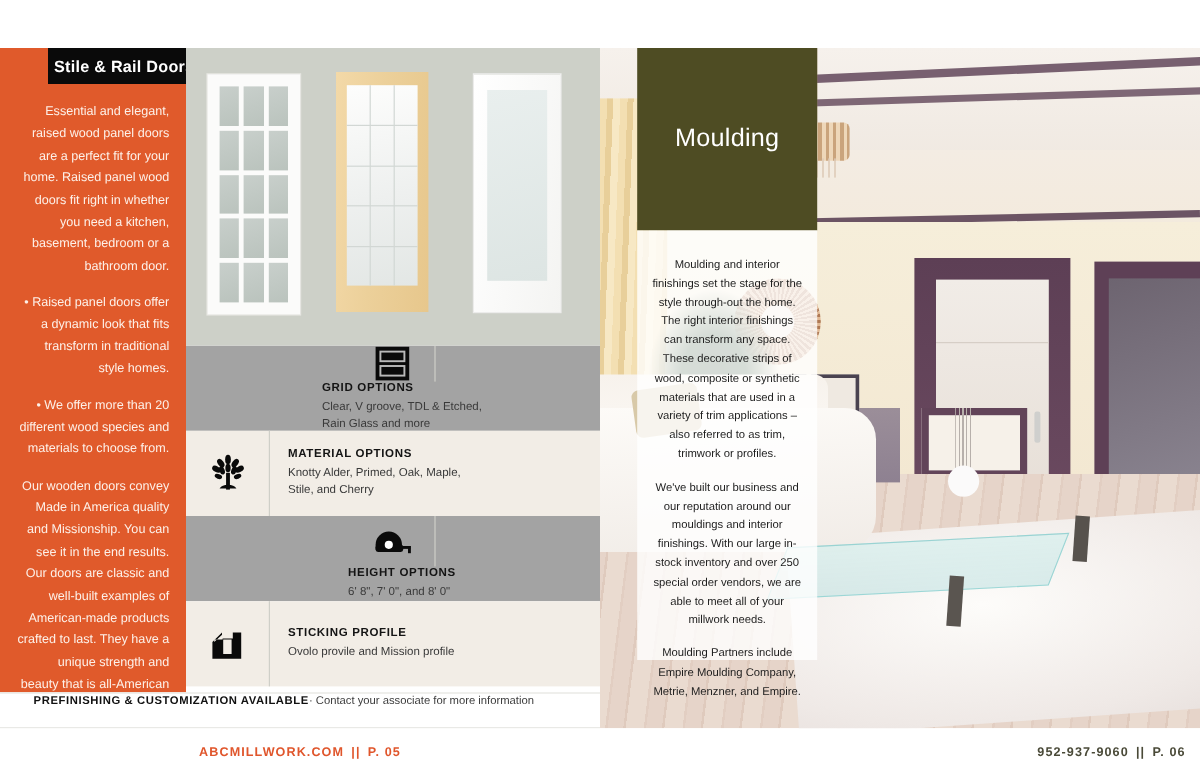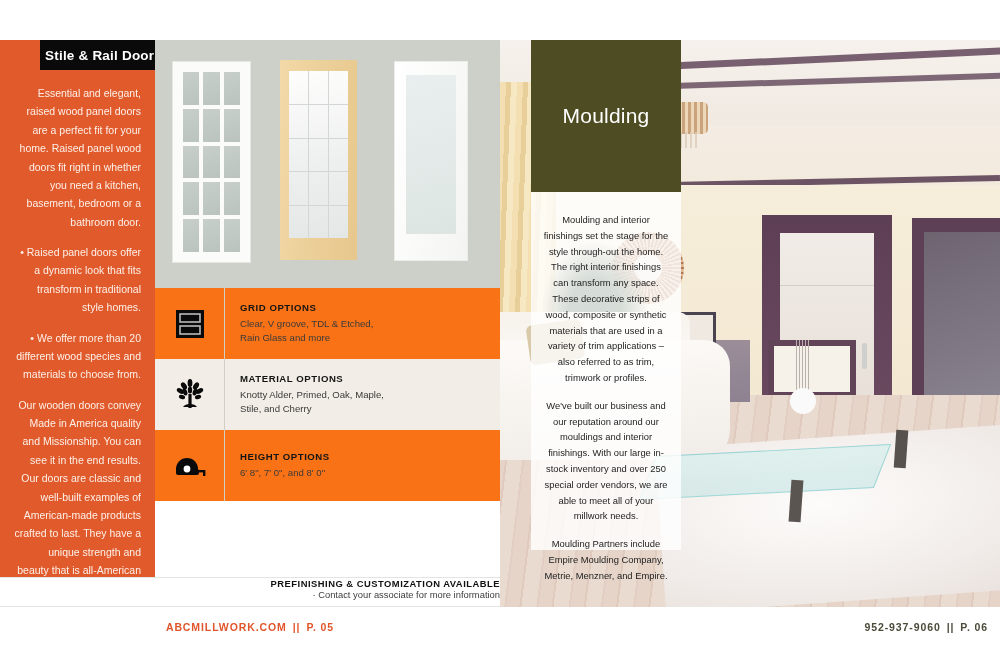--- a/index.html
+++ b/index.html
@@ -76,40 +76,39 @@
            background: linear-gradient(100deg,#ffffff,#f4f4f2); padding: 13px 11px 26px 11px;
            box-shadow: 0 0 0 1px #ececeb; }
   .door3 .pane { width:100%; height:100%; background: linear-gradient(165deg,#e9efee,#dde5e3); }
 
   
   .feature {
     display: flex; align-items: center; height: 71px; width: 345px;
     border-bottom: 0;
   }
   .feature.alt { background: #f2ede6; }
-  .feature.plain { background: #f97316; }
+  .feature.plain { background: #a3a3a3; flex-direction: column; }
   .feat-icon {
     width: 70px; min-width:70px; height: 71px;
     display:flex; align-items:center; justify-content:center;
     border-right: 1px solid #cfcfc8;
   }
   .feat-text { padding-left: 15px; }
   .feat-title {
     font-size: 9.6px; font-weight: 700; letter-spacing: .55px;
     color: #141414; margin-bottom: 4px;
   }
   .feat-desc { font-size: 9.6px; color: #3a3a3a; line-height: 1.5; }
 
   
   .prefinish {
     position: absolute; left: 0; top: 577px; width: 500px; height: 30px;
-    display:flex; align-items:flex-end; padding-left: 28px;
+    display:flex; align-items:flex-start; padding-left: 28px;
     background:#ffffff; border-top: 1px solid #e4e4e0; border-bottom: 1px solid #e4e4e0;
     font-size: 9.4px;
-    flex-direction: column;
   }
   .prefinish b { font-weight: 700; letter-spacing: .5px; color:#111; }
   .prefinish span.note { color:#3c3c3c; }
 
   
   .rightpanel {
     position: absolute; left: 500px; top: 40px; width: 500px; height: 567px;
     overflow: hidden;
   }
   .room { position:absolute; inset:0; }
@@ -392,20 +391,35 @@
           </g>
           <circle cx="15" cy="18" r="3.4" fill="#ffffff"></circle>
         </svg>
       </div>
       <div class="feat-text">
         <div class="feat-title">HEIGHT OPTIONS</div>
         <div class="feat-desc" style="white-space:pre-line">6' 8", 7' 0", and 8' 0"</div>
       </div>
     </div>
 
+    <div class="feature alt">
+      <div class="feat-icon">
+        <svg width="32" height="32" viewBox="0 0 32 32" aria-hidden="true">
+          <g fill="#0a0a0a">
+            <path d="M3 14 L11 6 L11 11 L20 11 L20 6 L27 6 L27 28 L3 28 Z"></path>
+          </g>
+          <path d="M12 12 L12 24 L19 24 L19 12 Z" fill="#f2ede6"></path>
+          <path d="M4.5 14 L11.5 7.5 L11.5 12 L4.5 12 Z" fill="#f2ede6"></path>
+        </svg>
+      </div>
+      <div class="feat-text">
+        <div class="feat-title">STICKING PROFILE</div>
+        <div class="feat-desc" style="white-space:pre-line">Ovolo provile and Mission profile</div>
+      </div>
+    </div>
   </div>
 
   <div class="prefinish">
     <b>PREFINISHING &amp; CUSTOMIZATION AVAILABLE</b>
     <span class="note"> · Contact your associate for more information</span>
   </div>
 
   <div class="rightpanel">
     <div class="room">
       <div class="ceiling"></div>

